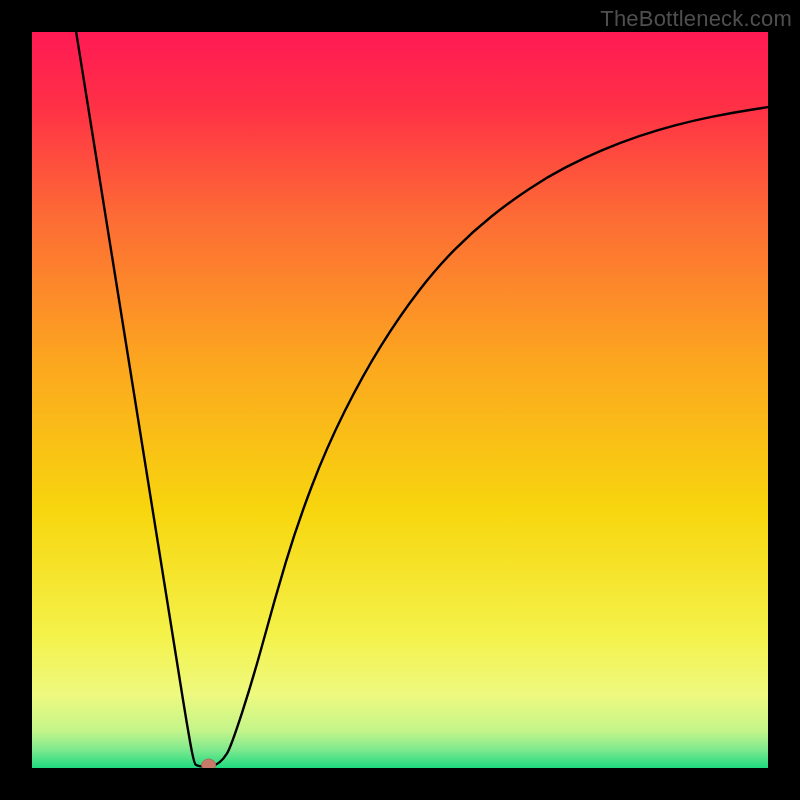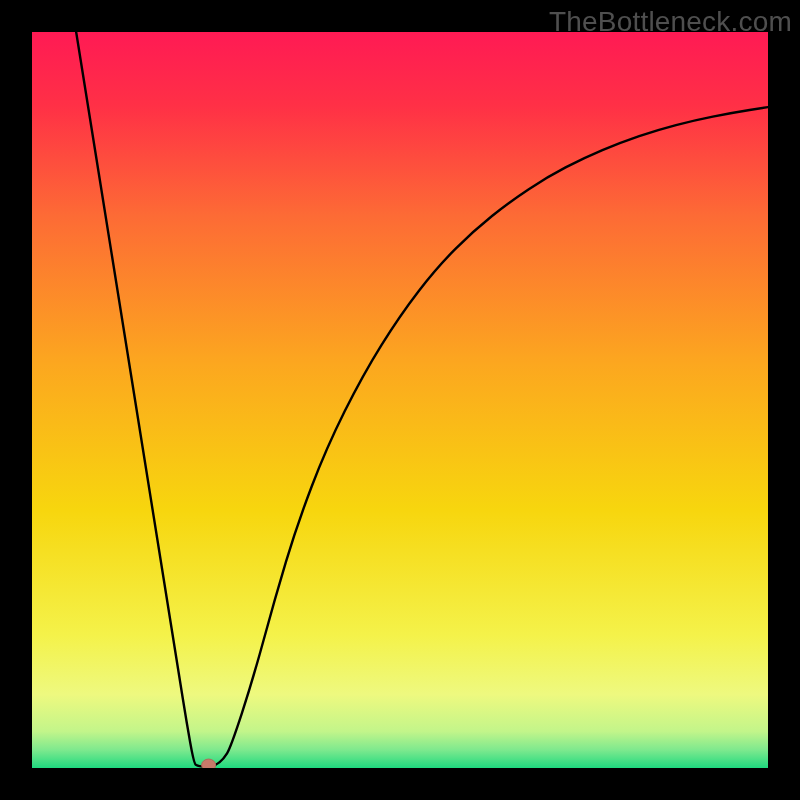--- a/index.html
+++ b/index.html
@@ -22,21 +22,21 @@
     left: 32px;
     top: 32px;
     width: 736px;
     height: 736px;
     overflow: hidden;
   }
   .attribution {
     position: absolute;
     top: 6px;
     right: 8px;
-    font-size: 28px;
+    font-size: 22px;
     color: #4f4f4f;
     font-weight: 500;
     letter-spacing: 0.2px;
   }
   svg { display: block; }
 </style>
 </head>
 <body>
 
 <div class="frame">

